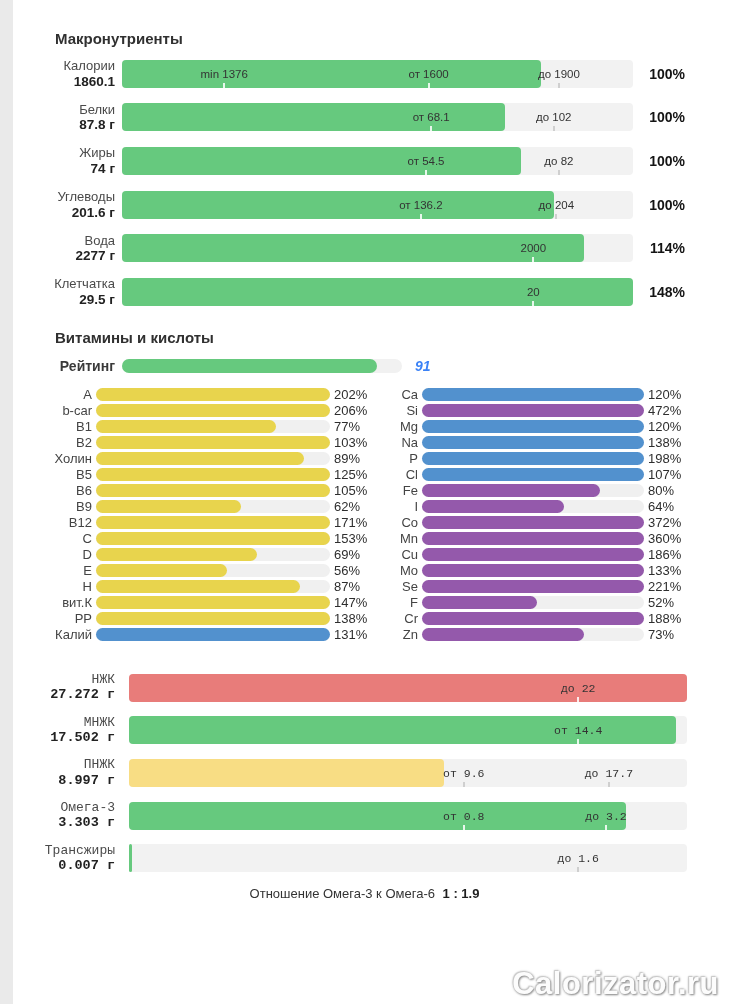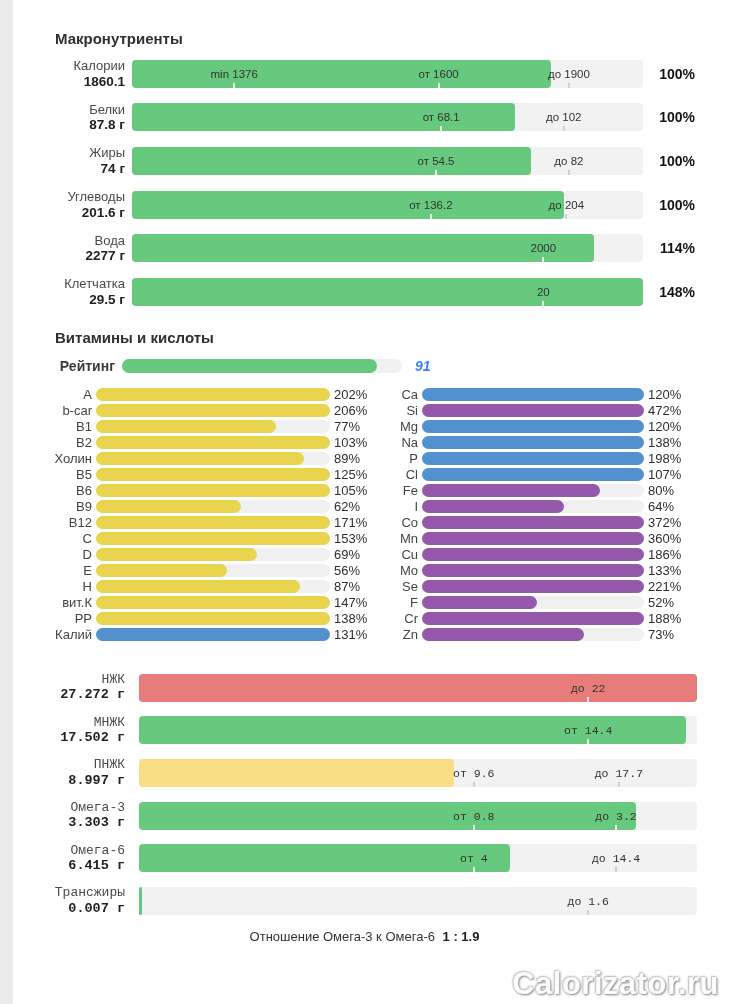--- a/index.html
+++ b/index.html
@@ -5,21 +5,21 @@
   html,body{margin:0;padding:0;background:#fff;}
   .page{position:relative;width:729px;height:1004px;background:#ffffff;overflow:hidden;
         font-family:"Liberation Sans", sans-serif;color:#333;}
   .side-strip{position:absolute;left:0;top:0;width:13px;height:100%;background:#eaeaea;}
   .content{padding-top:30px;}
   h2.sec-title{font-size:15px;font-weight:700;color:#303030;margin:0 0 12px 55px;}
   section.sec-vit{margin-top:22px;}
   section.sec-fat{margin-top:32px;}
 
   
-  .brow{display:grid;align-items:center;margin:0 8px 14px 0;padding-left:48px;}
+  .brow{display:grid;align-items:center;margin:0 8px 14px 0;padding-left:38px;}
   .brow.macro{grid-template-columns:77px 511px 45px;column-gap:7px;}
   .brow.fatty{grid-template-columns:77px 558px;column-gap:14px;margin-bottom:13px;font-family:Liberation Mono, monospace;}
   .blabel{text-align:right;line-height:1.12;}
   .lname{font-size:13px;color:#4a4a4a;}
   .lval{font-size:13.5px;font-weight:700;color:#222;}
   .btrack{position:relative;height:28px;background:#f2f2f2;border-radius:4px;}
   .bfill{position:absolute;left:0;top:0;height:100%;border-radius:4px;}
   .marker{position:absolute;top:50%;transform:translate(-50%,-50%);font-size:11.5px;
           color:#333;white-space:nowrap;z-index:2;}
   .tick{position:absolute;bottom:0;width:2px;height:5px;transform:translateX(-50%);z-index:1;}
@@ -361,33 +361,20 @@
             <div class="btrack">
               <div class="bfill" style="width: 89%; background: rgb(102, 201, 126);"></div>
               <span class="marker" style="left: 60%;">от 0.8</span>
               <span class="tick" style="left: 60%; background: rgba(255, 255, 255, 0.85);"></span>
               <span class="marker" style="left: 85.5%;">до 3.2</span>
               <span class="tick" style="left: 85.5%; background: rgba(255, 255, 255, 0.85);"></span>
             </div>
           </div>
           <div class="brow fatty">
             <div class="blabel">
-              <div class="lname">Омега-6</div>
-              <div class="lval">6.415 г</div>
-            </div>
-            <div class="btrack">
-              <div class="bfill" style="width: 66.5%; background: rgb(102, 201, 126);"></div>
-              <span class="marker" style="left: 60%;">от 4</span>
-              <span class="tick" style="left: 60%; background: rgba(255, 255, 255, 0.85);"></span>
-              <span class="marker" style="left: 85.5%;">до 14.4</span>
-              <span class="tick" style="left: 85.5%; background: rgb(207, 207, 207);"></span>
-            </div>
-          </div>
-          <div class="brow fatty">
-            <div class="blabel">
               <div class="lname">Трансжиры</div>
               <div class="lval">0.007 г</div>
             </div>
             <div class="btrack">
               <div class="bfill" style="width: 0.6%; background: rgb(102, 201, 126);"></div>
               <span class="marker" style="left: 80.5%;">до 1.6</span>
               <span class="tick" style="left: 80.5%; background: rgb(207, 207, 207);"></span>
             </div>
           </div>
         </div>

